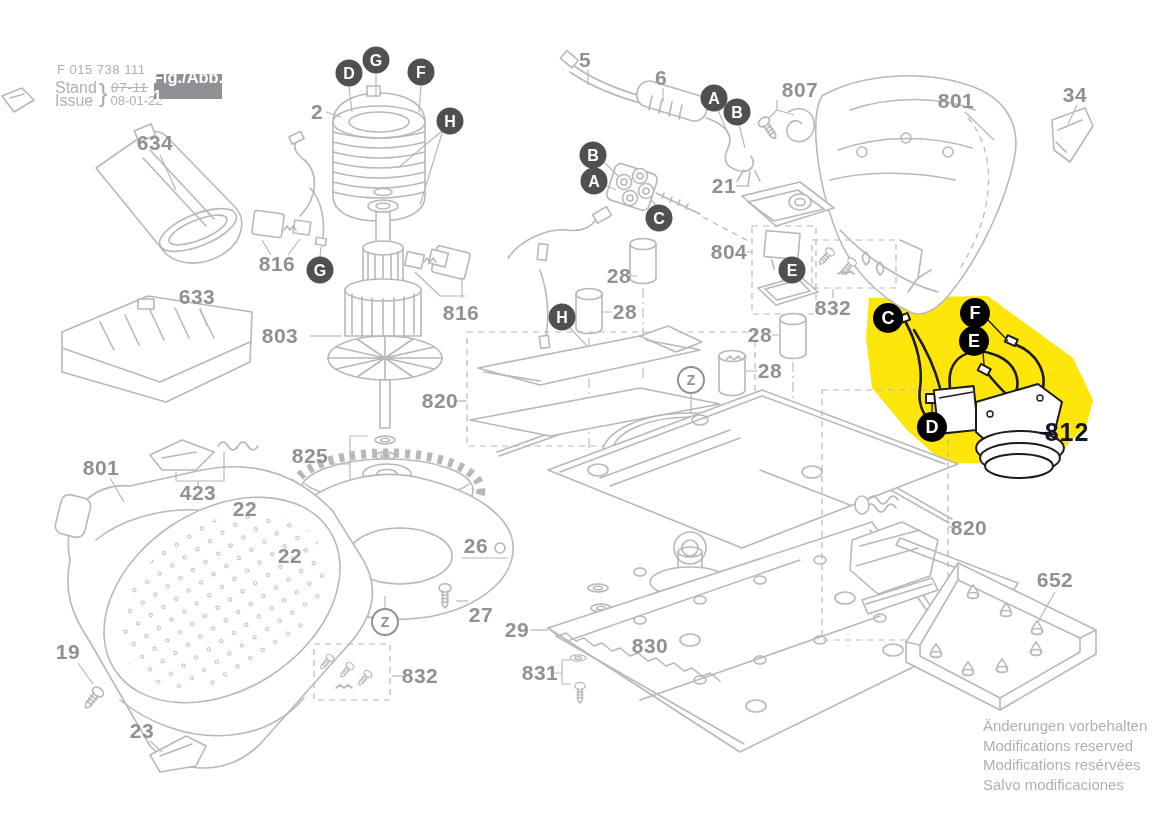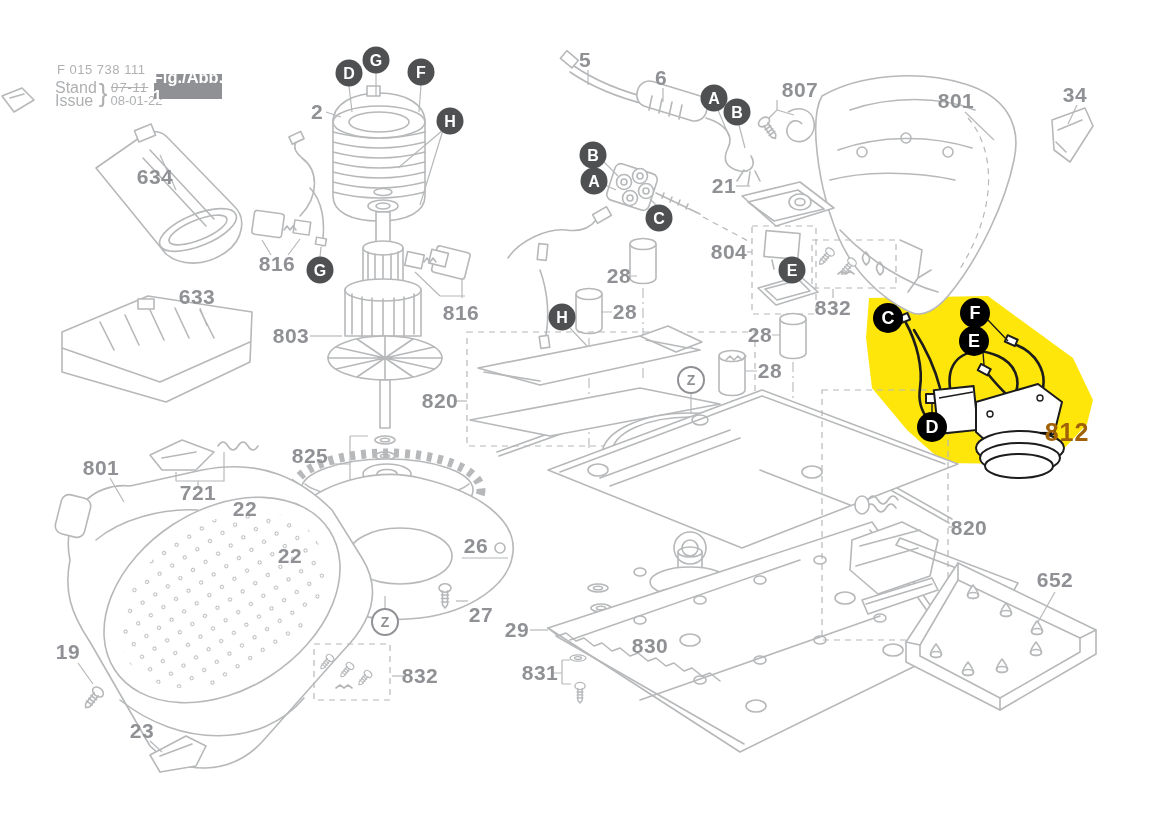--- a/index.html
+++ b/index.html
@@ -16,21 +16,21 @@
   .ld{fill:none;stroke:var(--line);stroke-width:1.2}
   .dsh{stroke-dasharray:6 5}
   .ddt{stroke-dasharray:10 4 2 4;stroke-width:1.1}
   .blk{fill:none;stroke:var(--wire);stroke-width:2.6;stroke-linecap:round}
   .bfw{fill:#fff;stroke:var(--wire);stroke-width:2;stroke-linejoin:round}
   .bld{fill:none;stroke:var(--wire);stroke-width:1.4}
   .hl{fill:var(--highlight);stroke:none}
 
   .plabel{position:absolute;transform:translate(-50%,-50%);
           font-weight:700;font-size:21px;color:var(--label);letter-spacing:.5px;white-space:nowrap;}
-  .plabel.black{color:#a16207;font-size:25px;letter-spacing:1px;}
+  .plabel.black{color:#0f172a;font-size:25px;letter-spacing:1px;}
   .co{position:absolute;transform:translate(-50%,-50%);width:27px;height:27px;border-radius:50%;
       background:var(--callout);color:#fff;font-weight:700;font-size:16px;
       display:flex;align-items:center;justify-content:center;line-height:1;}
   .co.black{background:var(--callout_black);width:30px;height:30px;font-size:18px;font-weight:800;}
   .co.outline{background:#fff;border:2px solid var(--label);color:var(--label);
       width:24px;height:24px;font-size:14px;}
 
   .doc-number{position:absolute;left:57px;top:62px;font-size:13px;color:var(--muted);letter-spacing:.5px;}
   .stand-issue{position:absolute;left:55px;top:78px;color:var(--muted);display:flex;align-items:center;}
   .stand-issue .words{display:flex;flex-direction:column;font-size:16px;line-height:13px;}
@@ -420,34 +420,34 @@
     </div>
     <span class="brace">}</span>
     <div class="dates">
       <span class="old">07-11</span>
       <span>08-01-22</span>
     </div>
   </div>
   <div class="fig-box">Fig./Abb. 1</div>
 
   <div id="labels">
-      <div class="plabel" style="left: 155px; top: 143px; margin-top: 34px;">634</div>
+      <div class="plabel" style="left: 155px; top: 143px;">634</div>
       <div class="plabel" style="left: 317px; top: 112px;">2</div>
       <div class="plabel" style="left: 277px; top: 264px;">816</div>
       <div class="plabel" style="left: 197px; top: 297px;">633</div>
-      <div class="plabel" style="left: 291px; top: 336px;">803</div>
+      <div class="plabel" style="left: 280px; top: 336px;">803</div>
       <div class="plabel" style="left: 461px; top: 313px;">816</div>
       <div class="plabel" style="left: 440px; top: 401px;">820</div>
       <div class="plabel" style="left: 310px; top: 456px;">825</div>
       <div class="plabel" style="left: 245px; top: 509px;">22</div>
       <div class="plabel" style="left: 290px; top: 556px;">22</div>
       <div class="plabel" style="left: 476px; top: 546px;">26</div>
       <div class="plabel" style="left: 481px; top: 615px;">27</div>
       <div class="plabel" style="left: 101px; top: 468px;">801</div>
-      <div class="plabel" style="left: 198px; top: 493px;">721</div>
+      <div class="plabel" style="left: 198px; top: 493px;">423</div>
       <div class="plabel" style="left: 68px; top: 652px;">19</div>
       <div class="plabel" style="left: 142px; top: 731px; text-align: right;">23</div>
       <div class="plabel" style="left: 420px; top: 676px;">832</div>
       <div class="plabel" style="left: 585px; top: 60px;">5</div>
       <div class="plabel" style="left: 661px; top: 78px;">6</div>
       <div class="plabel" style="left: 777px; top: 90px; margin-left: 23px;">807</div>
       <div class="plabel" style="left: 956px; top: 101px;">801</div>
       <div class="plabel" style="left: 1075px; top: 95px;">34</div>
       <div class="plabel" style="left: 724px; top: 186px;">21</div>
       <div class="plabel" style="left: 729px; top: 252px;">804</div>
@@ -477,13 +477,19 @@
       <div class="co" style="left: 320px; top: 270px;">G</div>
       <div class="co" style="left: 562px; top: 317px;">H</div>
       <div class="co outline" style="left: 691px; top: 380px;">Z</div>
       <div class="co outline" style="left: 385px; top: 622px;">Z</div>
       <div class="co black" style="left: 888px; top: 318px;">C</div>
       <div class="co black" style="left: 975px; top: 313px;">F</div>
       <div class="co black" style="left: 974px; top: 341px;">E</div>
       <div class="co black" style="left: 932px; top: 427px;">D</div>
     </div>
 
+  <div class="footer">
+    <div>Änderungen vorbehalten</div>
+    <div>Modifications reserved</div>
+    <div>Modifications resérvées</div>
+    <div>Salvo modificaciones</div>
+  </div>
 </div>
 
 </body></html>

